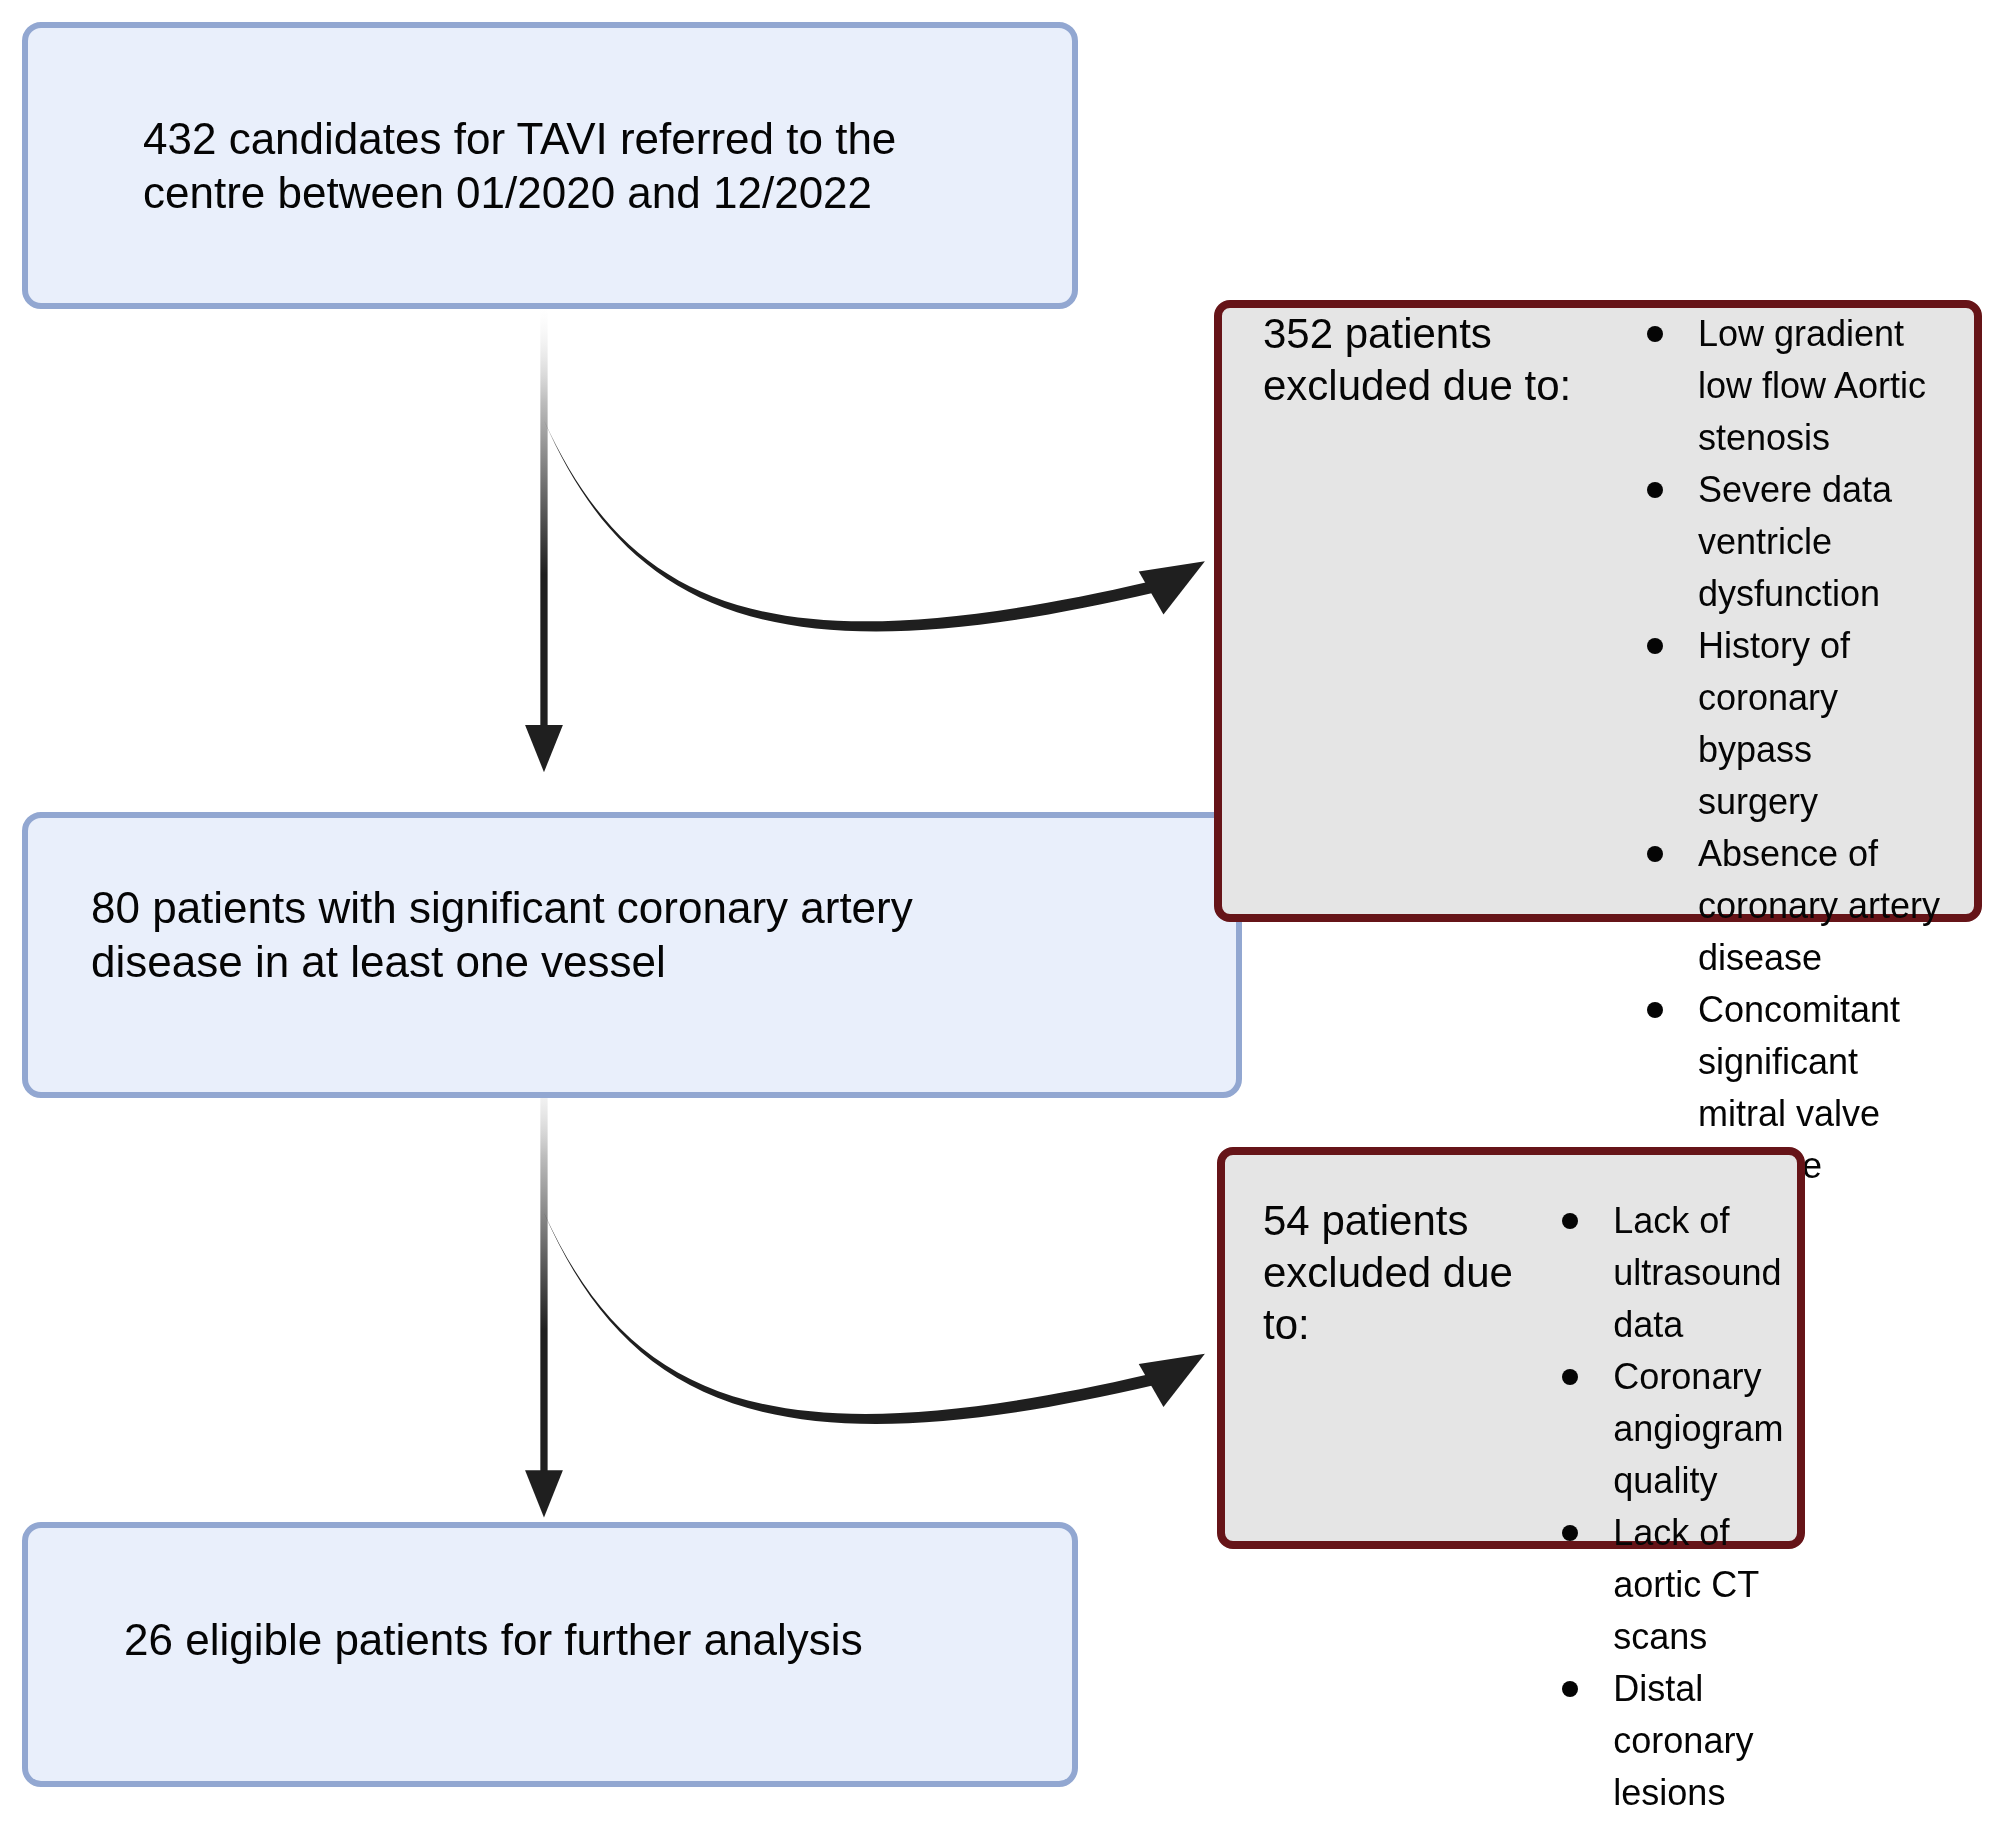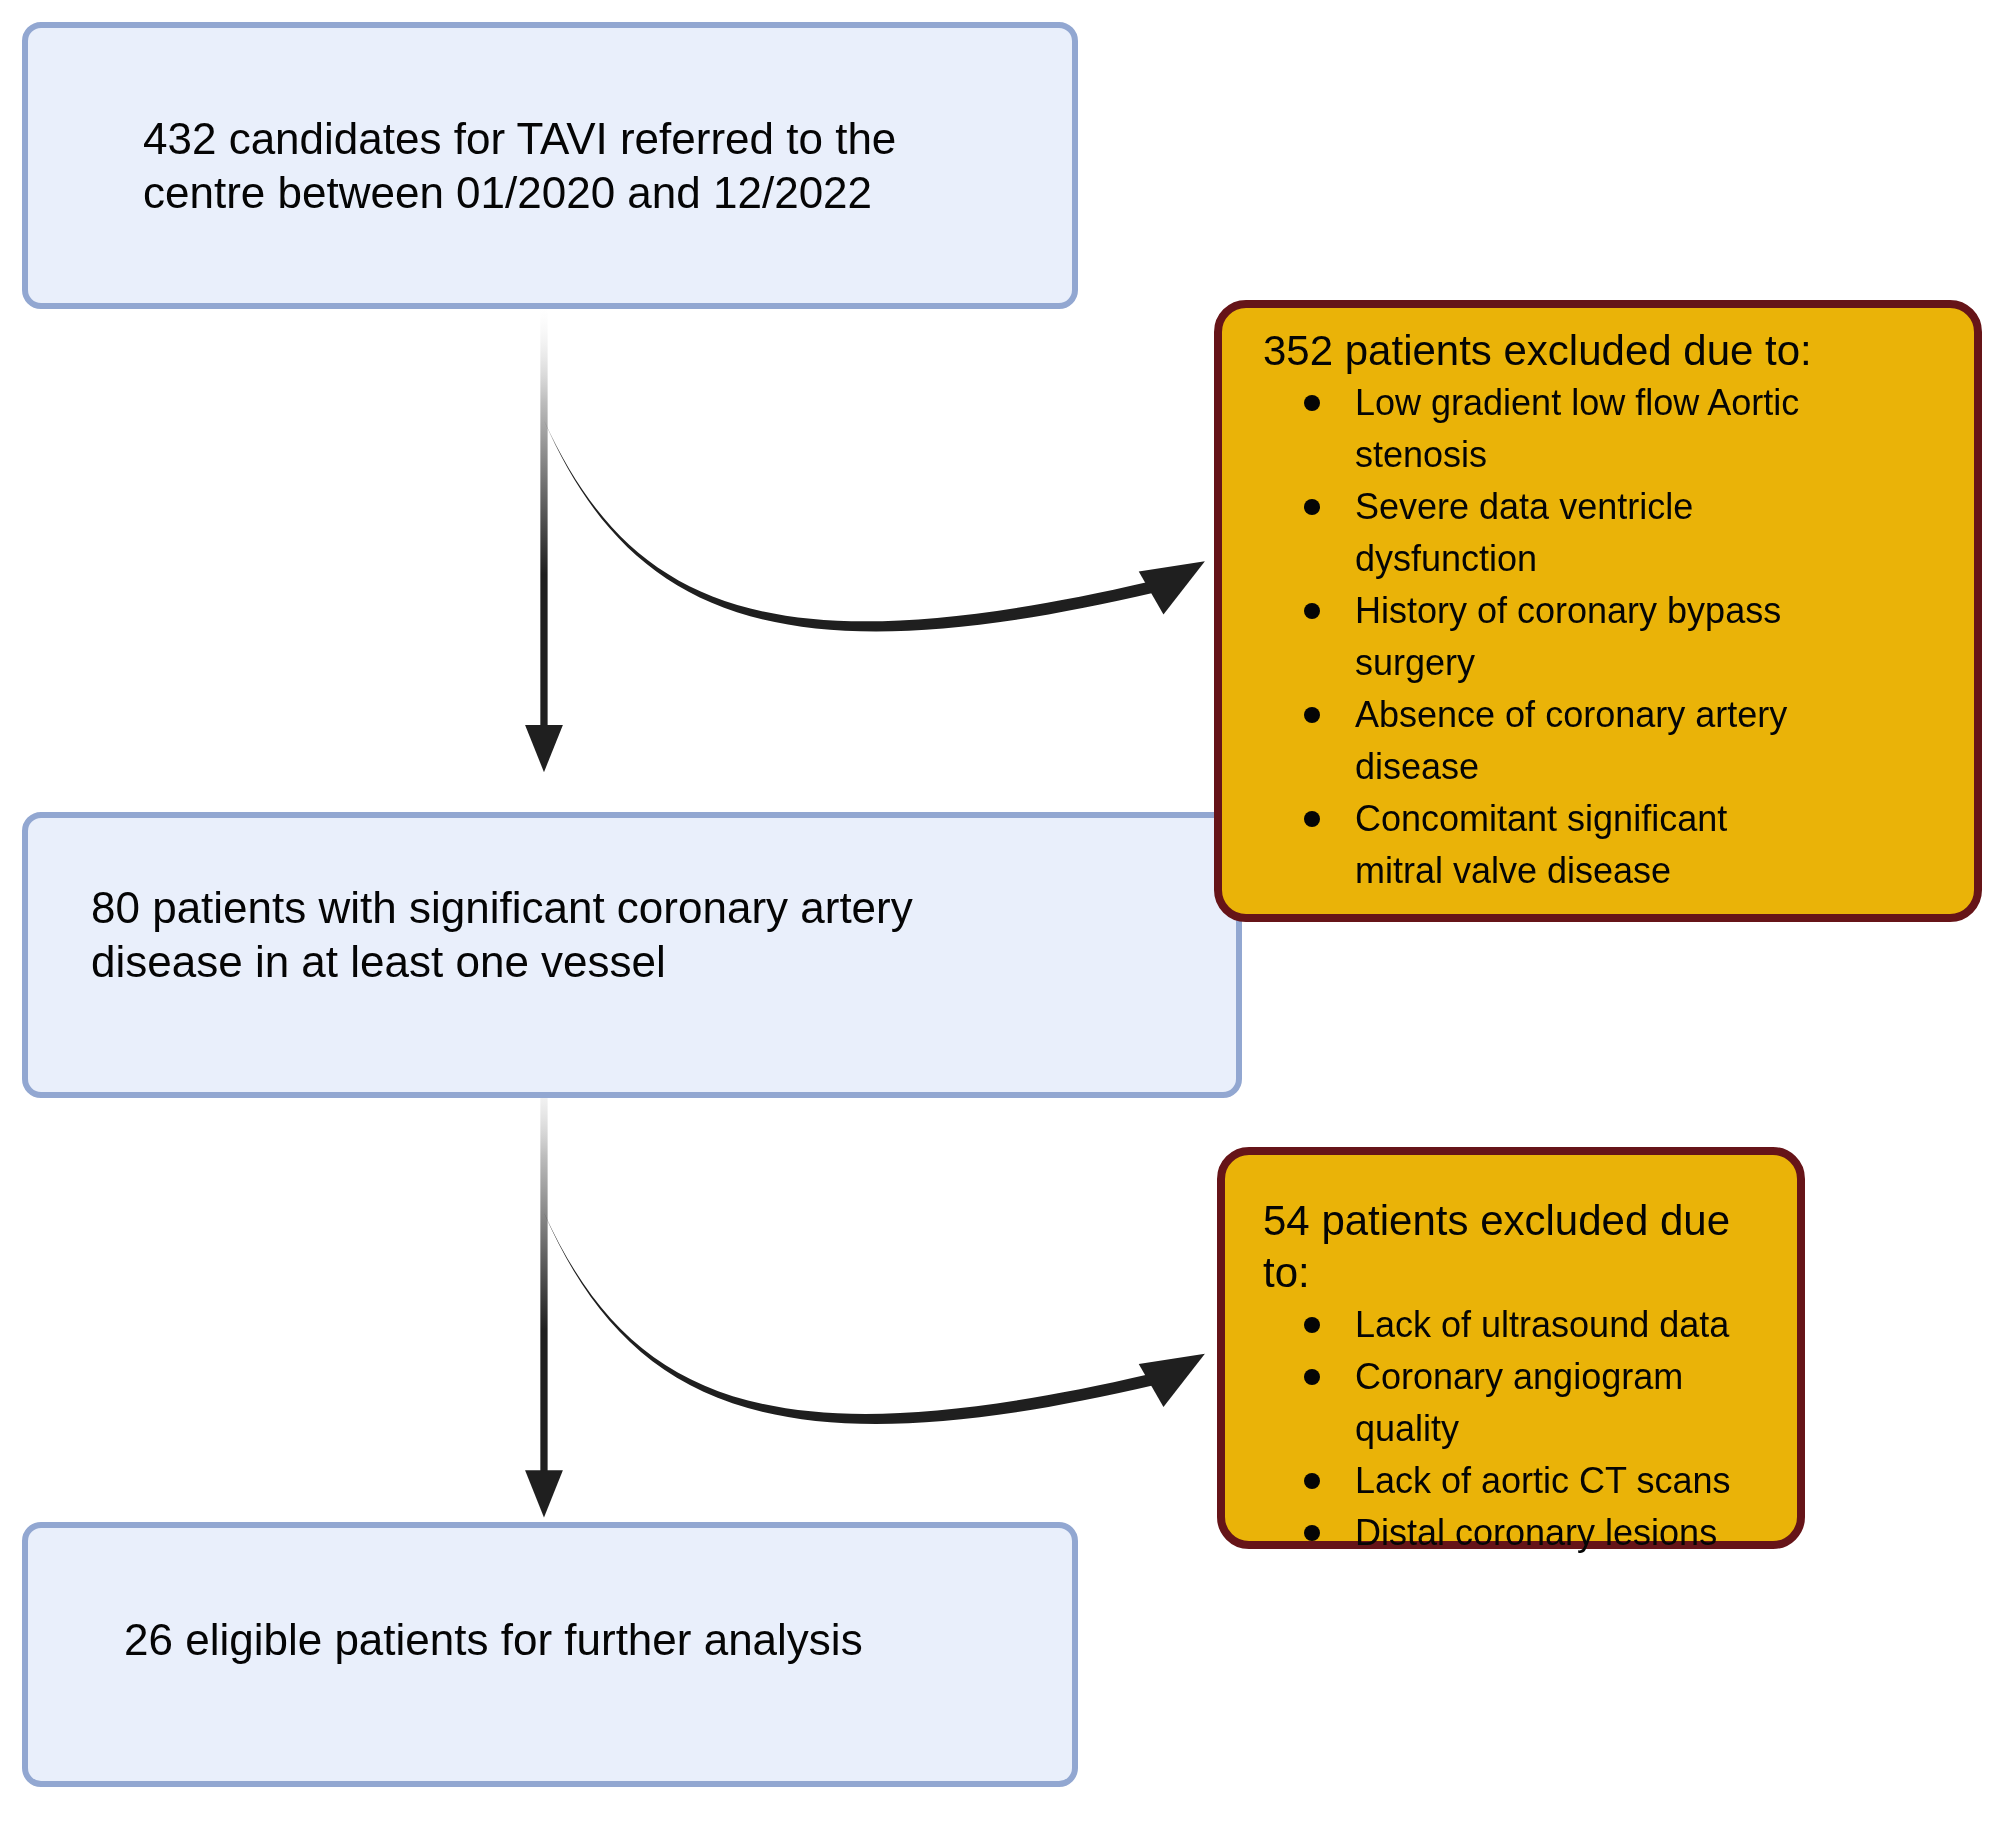--- a/index.html
+++ b/index.html
@@ -41,25 +41,25 @@
     color: #050505;
   }
   #box-candidates { left: 22px; top: 22px;  width: 1056px; height: 287px; padding-left: 115px; padding-right: 38px; }
   #box-cad        { left: 22px; top: 772px; width: 1220px; height: 286px; padding-left: 63px; padding-right: 32px; padding-bottom: 40px; margin-top: 40px; }
   #box-eligible   { left: 22px; top: 1522px; width: 1056px; height: 265px; padding-left: 96px; padding-right: 44px; padding-bottom: 29px; }
 
   
   .xbox {
     position: absolute;
     box-sizing: border-box;
-    background: #eab308;
+    background: #e5e5e5;
     border: 8.7px solid #661418;
-    border-radius: 32px;
+    border-radius: 16px;
     display: flex;
-    flex-direction: column;
+    flex-direction: row;
   }
   #xbox-first  { left: 1214px; top: 300px;  width: 768px; height: 622px; padding-left: 41px; padding-right: 33px; justify-content: center; }
   #xbox-second { left: 1217px; top: 1147px; width: 588px;  height: 402px; padding-left: 38px; padding-right: 13px; padding-top: 40px; }
   .xtitle {
     font-size: 42px;
     line-height: 52px;
     color: #050505;
   }
   .xlist {
     list-style: none;

